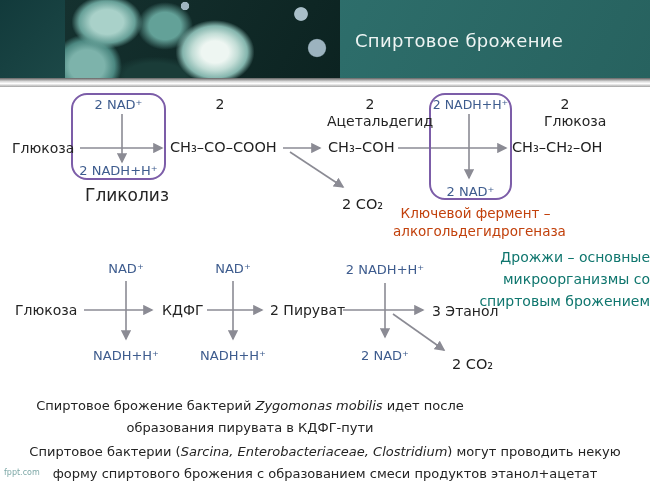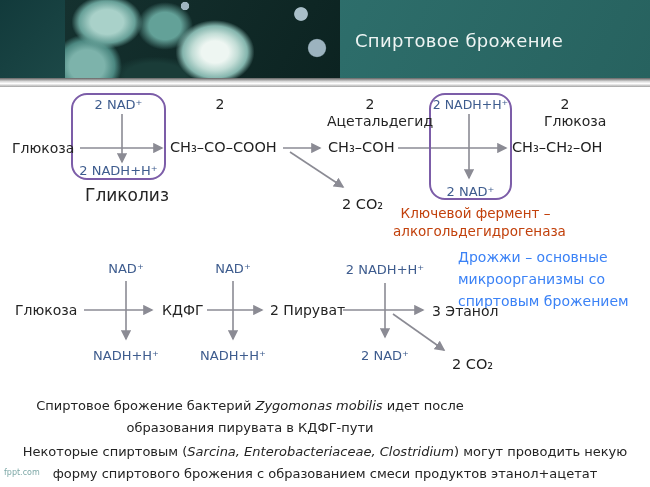--- a/index.html
+++ b/index.html
@@ -35,21 +35,21 @@
   .lbl { color:#242424; font-size:14px; white-space:nowrap; }
   .formula { color:#1f1f1f; font-size:14.5px; white-space:nowrap; }
   .count { color:#242424; font-size:14px; text-align:center; }
   .cof { color:#3e5c8e; font-size:13px; white-space:nowrap; text-align:center; }
   .cof-sm { font-size:12.5px; }
   .purple-box { position:absolute; z-index:1; border:2.5px solid #7c5da8; border-radius:16px;
     background:transparent; }
   .arrows-svg { position:absolute; left:0; top:0; z-index:1; pointer-events:none; }
   .enzyme-block { text-align:center; color:#c2410c; font-size:13.5px; line-height:18px; }
   .enzyme-name { }
-  .yeast-note { text-align:left; color:#3b82f6; font-size:14px; line-height:22px; }
+  .yeast-note { text-align:right; color:#0f766e; font-size:14px; line-height:22px; }
   .bottom-note { text-align:center; color:#242424; font-size:13px; line-height:22px; }
   .bottom-note .it { font-style:italic; }
   .watermark { color:#7fa9a8; font-size:8px; }
 </style>
 </head>
 <body>
 
 <div class="slide">
 
   <div class="header">
@@ -140,20 +140,20 @@
 
   <div class="abs bottom-note" style="left:0px; top:395px; width:500px;">
     <div>
       <span>Спиртовое брожение бактерий </span><span class="it">Zygomonas mobilis</span><span> идет после</span>
     </div>
     <div>образования пирувата в КДФГ-пути</div>
   </div>
 
   <div class="abs bottom-note" style="left:0px; top:441px; width:650px;">
     <div>
-      <span>Некоторые спиртовым (</span><span class="it">Sarcina, Enterobacteriaceae, Clostridium</span><span>) могут проводить некую</span>
+      <span>Спиртовое бактерии (</span><span class="it">Sarcina, Enterobacteriaceae, Clostridium</span><span>) могут проводить некую</span>
     </div>
     <div>форму спиртового брожения с образованием смеси продуктов этанол+ацетат</div>
   </div>
 
   <div class="abs watermark" style="left:4px; top:468px;">fppt.com</div>
 
 </div>
 
 </body></html>

